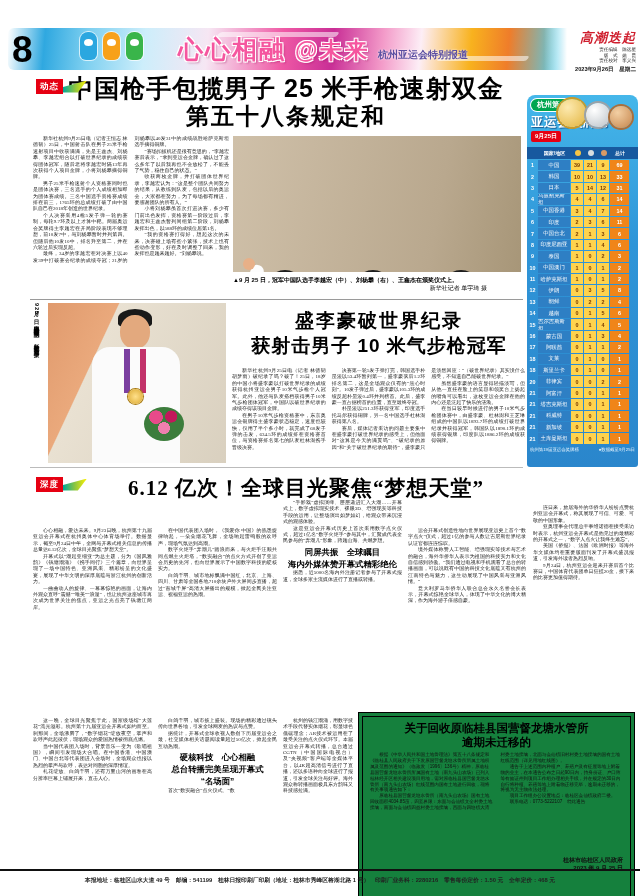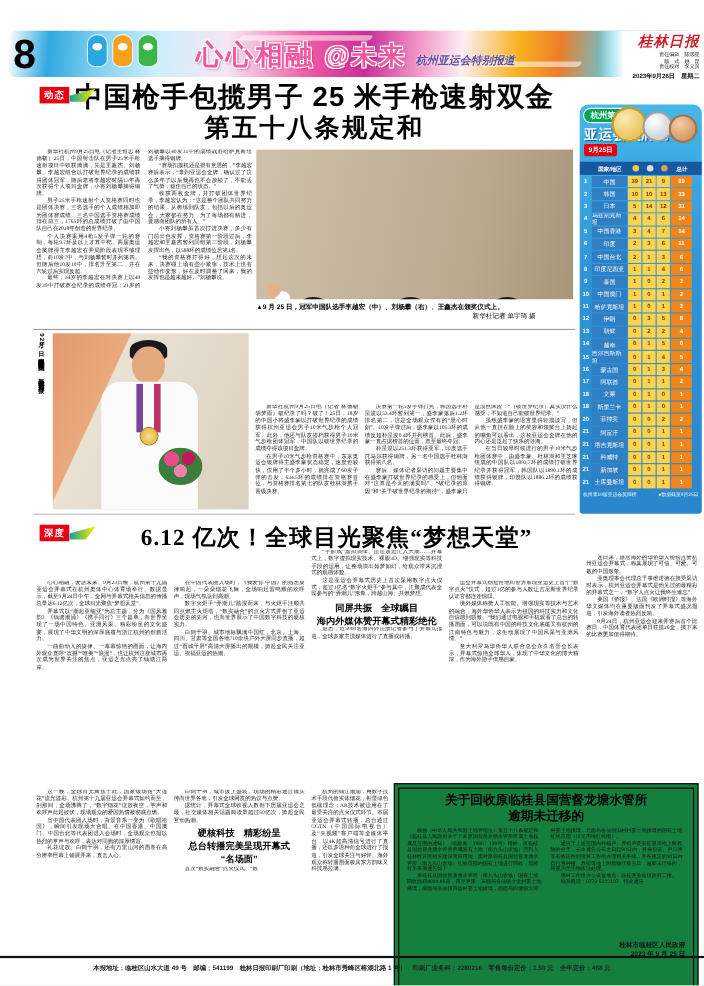--- a/index.html
+++ b/index.html
@@ -10,21 +10,21 @@
     background:linear-gradient(95deg,#ffffff 0%,#2fa8e0 6%,#7fd0f0 13%,#cdeefb 22%,#f6e6f3 32%,
       #ef59a5 44%,#c92f96 52%,#f39bc9 60%,#fdeef6 66%,#f8b21e 74%,#ef7d2a 80%,#54cbe8 88%,#1470b8 96%,#ffffff 100%);}
   #banner .streak{position:absolute;height:5px;border-radius:4px;opacity:.55;background:#fff;transform:skewX(-35deg);}
   #page-number{position:absolute;left:12px;top:30px;font-size:37px;font-weight:900;color:#000;line-height:40px;z-index:5;}
   .mascots{position:absolute;left:80px;top:32px;display:flex;gap:6px;z-index:4;}
   .mascot{width:17px;height:28px;border-radius:8px 8px 6px 6px;position:relative;box-shadow:0 0 0 1px rgba(255,255,255,.7);}
   .mascot:after{content:"";position:absolute;left:4px;top:7px;width:9px;height:7px;border-radius:50%;background:#fff;}
   #banner-title{position:absolute;left:178px;top:33px;font-size:25px;font-weight:900;letter-spacing:2px;color:#f5569f;
      text-shadow:-1px -1px 0 #fff,1px -1px 0 #fff,-1px 1px 0 #fff,1px 1px 0 #fff,2px 2px 2px rgba(150,0,80,.35);z-index:4;}
   #banner-at{font-size:23px;}
-  #banner-sub{position:absolute;left:378px;top:48px;font-size:10px;font-weight:bold;font-style:italic;color:#5b4ea0;
+  #banner-sub{position:absolute;left:378px;top:48px;font-size:10px;font-weight:bold;color:#5b4ea0;
      text-shadow:0 0 2px #fff;z-index:4;}
   #masthead{position:absolute;right:4px;top:28px;width:92px;height:46px;text-align:right;z-index:5;
      background:linear-gradient(90deg,rgba(255,255,255,0),#ffffff 25%);padding-top:1px;}
   #masthead-logo{font-family:"Liberation Serif",serif;font-style:italic;font-weight:900;font-size:13px;color:#cf1f2e;letter-spacing:1px;}
   .credit-line{font-size:4.6px;line-height:5.6px;color:#222;}
   #masthead-date{font-size:5.6px;font-weight:bold;margin-top:2px;color:#111;}
   
   .sec-label{position:absolute;display:flex;align-items:center;z-index:3;}
   .sec-label .red{background:#e60012;color:#fff;font-size:8.5px;font-weight:bold;padding:1.5px 4px;letter-spacing:1px;}
   .sec-label .swoosh{width:24px;height:12px;background:linear-gradient(90deg,#00a99d,#8dc63f,#fff200);
@@ -116,21 +116,21 @@
   </div>
   <div id="page-number">8</div>
   <div class="mascots">
     <div class="mascot" style="background:#2ba7e0"></div>
     <div class="mascot" style="background:#f7a11a"></div>
     <div class="mascot" style="background:#39b54a"></div>
   </div>
   <div id="banner-title"><span>心心相融</span> <span id="banner-at">@未来</span></div>
   <div id="banner-sub">杭州亚运会特别报道</div>
   <div id="masthead">
-    <div id="masthead-logo">桂林日报</div>
+    <div id="masthead-logo">高潮迭起</div>
     <div class="credit-line">责任编辑　陈远星</div>
     <div class="credit-line">版　式　姚　昆</div>
     <div class="credit-line">责任校对　李义兴</div>
     <div id="masthead-date">2023年9月26日　星期二</div>
   </div>
 
   <div class="sec-label" style="left:36px;top:79px">
     <span class="red">动态</span>
     <span class="swoosh"></span>
   </div>
@@ -174,20 +174,24 @@
 
   <div class="abs vcap" style="left:33px;top:303px;height:160px">9月25日，中国选手盛李豪在颁奖仪式上。　新华社记者 刘金海 摄</div>
   <div class="abs" id="photo2">
     <div class="hair"></div>
     <div class="head"></div>
     <div class="body"></div>
     <div class="ribbon"></div>
     <div class="medal"></div>
     <div class="flowers"></div>
   </div>
+  <div class="headline2">
+    <div class="l1">盛李豪破世界纪录</div>
+    <div class="l2">获射击男子 10 米气步枪冠军</div>
+  </div>
   <div class="tiny cols3 abs" style="left:232px;top:368px;width:293px;height:95px">
       <p class="para">新华社杭州9月25日电（记者 林德韧 胡梦雨）破纪录了吗？破了！25日，18岁的中国小将盛李豪以打破世界纪录的成绩获得杭州亚运会男子10米气步枪个人冠军。此外，他还与队友搭档获得男子10米气步枪团体冠军，中国队以破世界纪录的成绩夺得该项目金牌。</p>
       <p class="para">在男子10米气步枪资格赛中，东京奥运会银牌得主盛李豪状态稳定，速度也较快，仅用了半个多小时，就完成了60发子弹的击发，634.5环的成绩排在资格赛首位，与资格赛排名第七的队友杜林澍携手晋级决赛。</p>
       <p class="para">决赛第一轮5发子弹打完，韩国选手朴昰浚以53.4环暂列第一，盛李豪落后1.2环排名第二，这是全场观众仅有的“悬心时刻”。10发子弹过后，盛李豪以105.3环的成绩反超朴昰浚0.4环并列榜首。此后，盛李豪一直占据榜首的位置，直至最终夺冠。</p>
       <p class="para">朴昰浚以251.3环获得亚军，印度选手托马尔获得铜牌，另一名中国选手杜林澍获得第八名。</p>
       <p class="para">赛后，媒体记者采访的问题主要集中在盛李豪打破世界纪录的感受上，但他面对“这算是今天的满贯吗”、“破纪录的原因”和“关于破世界纪录的期待”，盛李豪只是淡然回应：“（破世界纪录）其实没什么感受，不知道自己能破世界纪录。”</p>
       <p class="para">虽然盛李豪的语言显得轻描淡写，但从他一直挂在脸上的笑容和领奖台上扬起的嘴角可以看出，这枚亚运会金牌在他的内心还是泛起了快乐的涟漪。</p>
       <p class="para">在当日较早时候进行的男子10米气步枪团体赛中，由盛李豪、杜林澍和王芝琳组成的中国队以1893.7环的成绩打破世界纪录并获得冠军，韩国队以1890.1环的成绩获得银牌，印度队以1886.2环的成绩获得铜牌。</p>
     </div>
 
@@ -465,21 +469,21 @@
         <p class="para">当中国代表团入场时，背景音乐一变为《歌唱祖国》，瞬间引发现场大合唱。在中国香港、中国澳门、中国台北等代表团进入会场时，全场观众也报以热烈的掌声与欢呼，表达对同胞的深厚情谊。</p>
         <p class="para">礼花绽放、白鸽千羽，还有万里山河的画卷在高分辨率巨幕上铺展开来，直击人心。</p>
       </div>
   </div>
   <div class="abs" style="left:158px;top:718px;width:119px;height:150px;overflow:hidden">
     <div class="tiny">
         <p class="para">白鸽千羽，城市披上盛装。现场的精彩通过镜头传向世界各地，引发全球网友的热议与点赞。</p>
         <p class="para">据统计，开幕式全球收视人数创下历届亚运会之最，社交媒体相关话题阅读量超过50亿次，掀起全民互动热潮。</p>
       </div>
     <div>
-        <p class="shline">硬核科技　精彩纷呈</p>
+        <p class="shline">硬核科技　心心相融</p>
         <p class="shline">总台转播完美呈现开幕式</p>
         <p class="shline">“名场面”</p>
       </div>
     <div class="tiny">
         <p class="para">首次“数实融合”点火仪式、“数</p>
       </div>
   </div>
   <div class="tiny abs" style="left:283px;top:718px;width:70px;height:150px">
       <p class="para">杭州的钱江潮涌，用数字技术手段代替实体烟花，彰显绿色低碳理念；AR技术被运用在了最受关注的点火仪式环节。本届亚运会开幕式转播，总台通过CGTN（中国国际电视台）及“央视频”客户端等全媒体平台，以4K超高清信号进行了直播，还以多语种向全球进行了报道，引发全球关注与好评。海外观众称转播画面极具东方韵味又科技感拉满。</p>
     </div>

